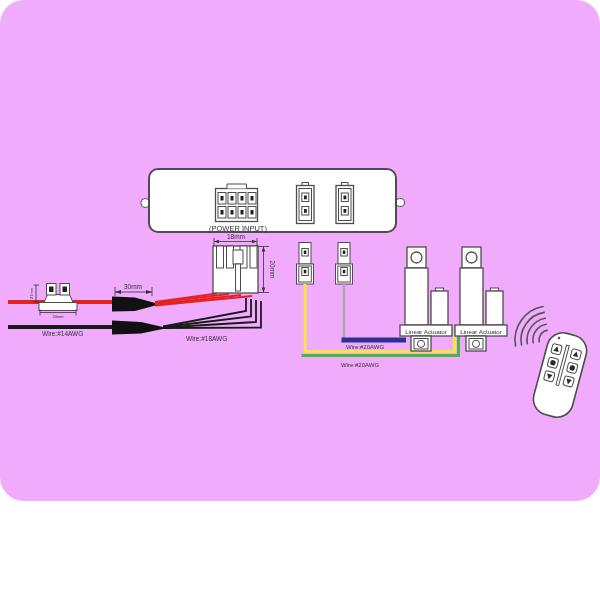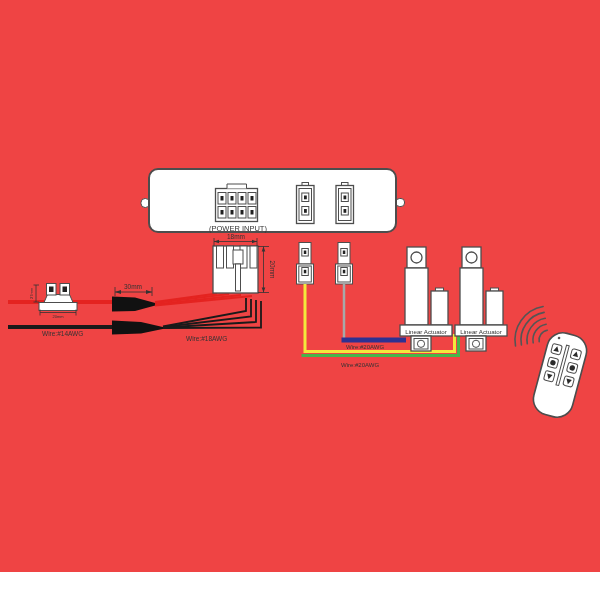--- a/index.html
+++ b/index.html
@@ -1,16 +1,16 @@
 <!DOCTYPE html>
 <html><head>
 <meta charset="utf-8">
 <style>
   html,body{margin:0;padding:0;background:#ffffff;}
-  .stage{width:600px;height:572px;position:relative;background:#ef4444;overflow:hidden;}
+  .stage{width:600px;height:501px;position:relative;background:#f0abfc;overflow:hidden;border-radius:24px;}
   svg{display:block;}
   text{font-family:"Liberation Sans","DejaVu Sans",sans-serif;fill:#333;}
   .f40{font-size:4px;}
   .f60{font-size:6px;}
   .f62{font-size:6.2px;}
   .f65{font-size:6.5px;}
   .f75{font-size:7.5px;}
   .outline{fill:#ffffff;stroke:#4d4d4d;}
   .thin{stroke-width:1;}
   .med{stroke-width:1.3;}

